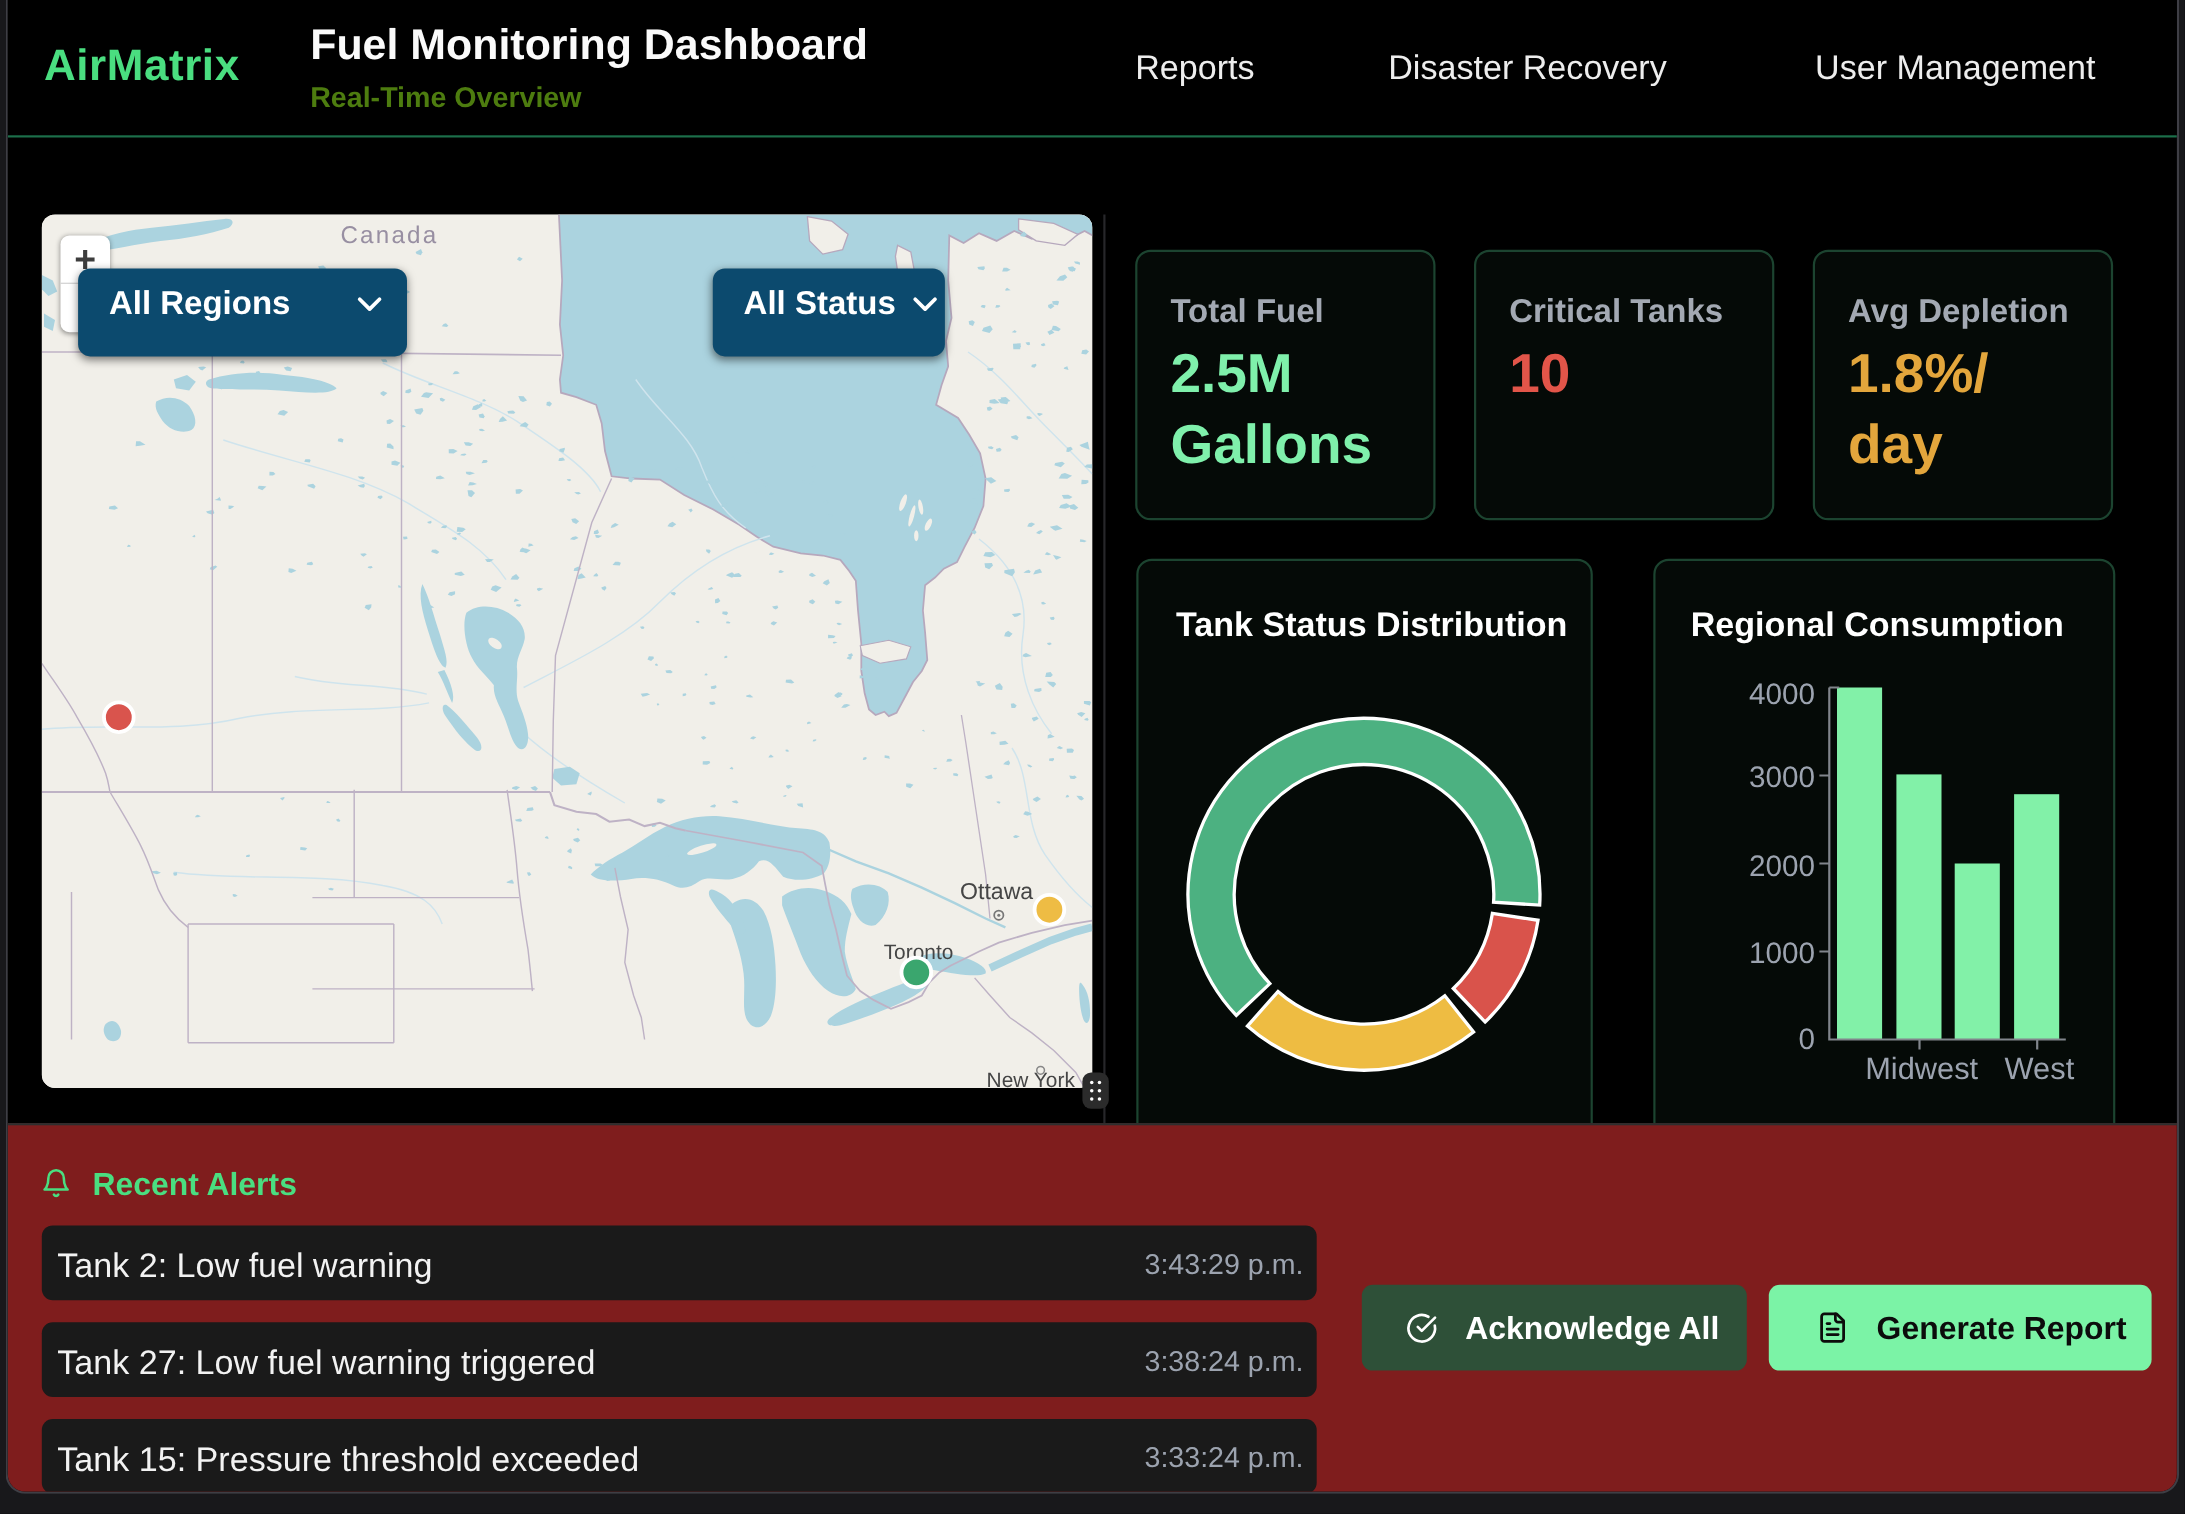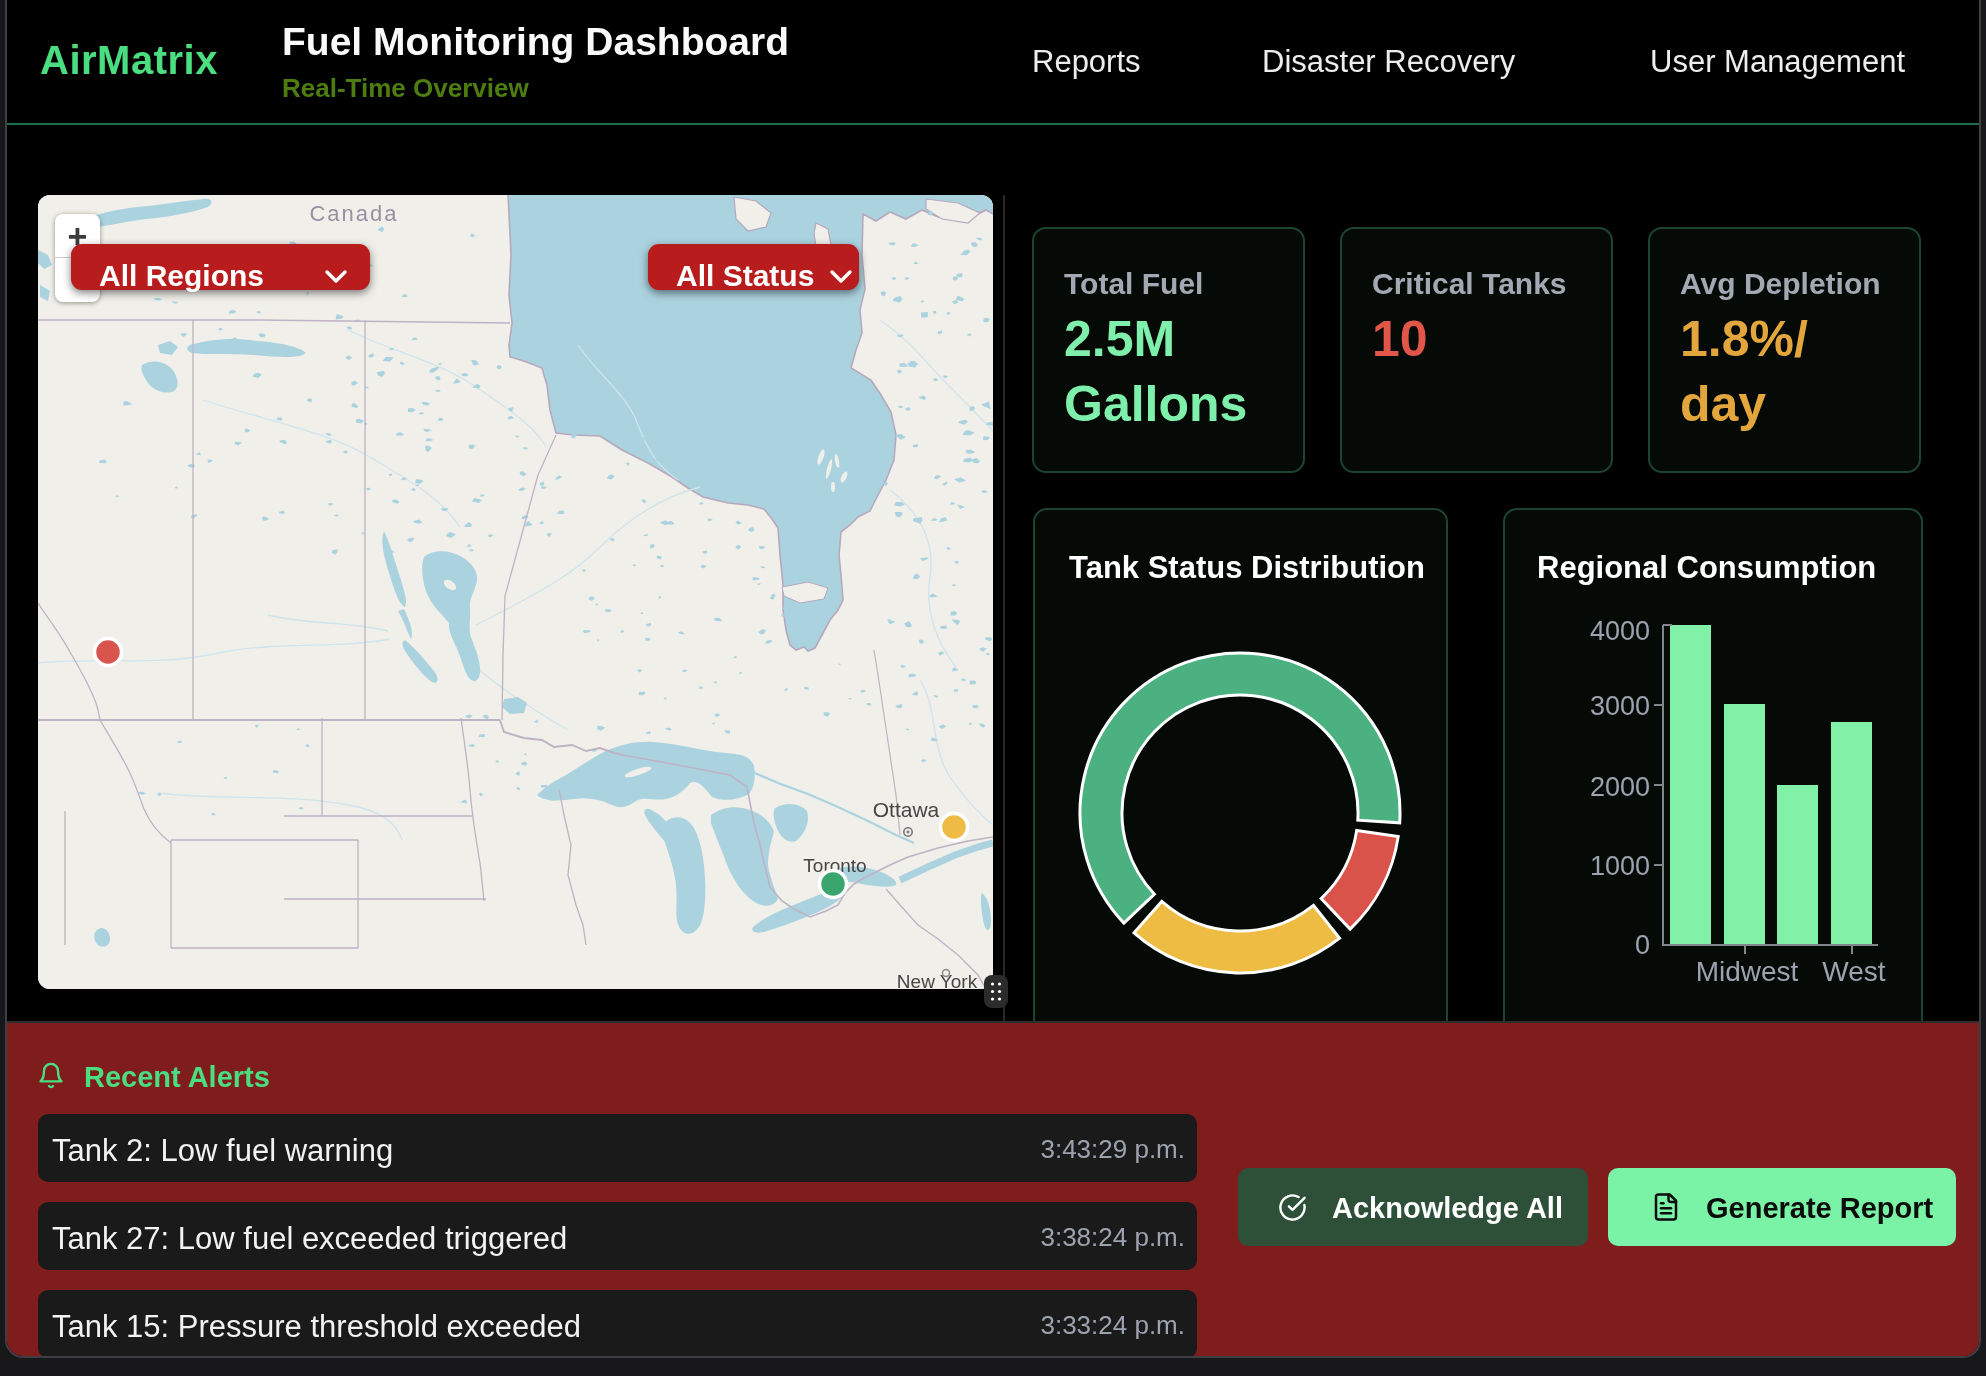--- a/index.html
+++ b/index.html
@@ -20,21 +20,21 @@
            border:2px solid #1c4430; border-radius:14px; }
   .slabel { position:absolute; left:30px; top:38px; font-size:30px; font-weight:bold; color:#a3a9b3; }
   .sval { position:absolute; left:30px; top:78px; font-size:50px; font-weight:bold; line-height:65px; }
 
   
   .ccard { position:absolute; top:508px; height:540px; background:#050a07;
            border:2px solid #1c4430; border-radius:14px; }
   .ctitle { position:absolute; top:40px; font-size:31px; font-weight:bold; color:#fff; }
 
   
-  .filter { position:absolute; top:244px; height:46px; background:#b91c1c; border-radius:11px;
+  .filter { position:absolute; top:244px; height:80px; background:#0c4a6e; border-radius:11px;
             color:#fff; font-size:30px; font-weight:bold; line-height:64px;
             box-shadow:0 3px 8px rgba(0,0,0,.5); }
   .filter .txt { position:absolute; left:28px; top:0; }
   .filter svg { position:absolute; top:24px; }
 
   
   #bottom { position:absolute; left:0; top:989px; width:100%; height:369px; background:#7f1d1d; border-top:2px solid #2e2e2e;margin-top:32px; }
   #ralerts { position:absolute; left:77px; top:38px; font-size:29px; font-weight:bold; color:#4ade80; }
   .arow { position:absolute; left:31px; width:1159px; height:68px; background:#1a1a1a; border-radius:10px; }
   .atxt { position:absolute; left:14px; top:19px; font-size:31px; color:#f2f2f2; }
@@ -523,21 +523,21 @@
     <svg class="abs" style="left:30px; top:37px;" width="28" height="31" viewBox="0 0 24 24" fill="none" stroke="#4ade80" stroke-width="2" stroke-linecap="round" stroke-linejoin="round">
       <path d="M6 8a6 6 0 0 1 12 0c0 7 3 9 3 9H3s3-2 3-9"></path>
         <path d="M10.3 21a1.94 1.94 0 0 0 3.4 0"></path>
     </svg>
     <div id="ralerts">Recent Alerts</div>
     <div class="arow" style="top:91px;">
         <span class="atxt">Tank 2: Low fuel warning</span>
         <span class="atime">3:43:29 p.m.</span>
       </div>
     <div class="arow" style="top:179px;">
-        <span class="atxt">Tank 27: Low fuel exceeded triggered</span>
+        <span class="atxt">Tank 27: Low fuel warning triggered</span>
         <span class="atime">3:38:24 p.m.</span>
       </div>
     <div class="arow" style="top:267px;">
         <span class="atxt">Tank 15: Pressure threshold exceeded</span>
         <span class="atime">3:33:24 p.m.</span>
       </div>
 
     <div class="btn" style="left:1231px; width:350px; background:#2e5038; color:#fff;">
       <svg class="abs" style="left:40px; top:25px;" width="29" height="29" viewBox="0 0 24 24" fill="none" stroke="#fff" stroke-width="2" stroke-linecap="round" stroke-linejoin="round">
         <path d="M21.8 10A10 10 0 1 1 17 3.34"></path>

